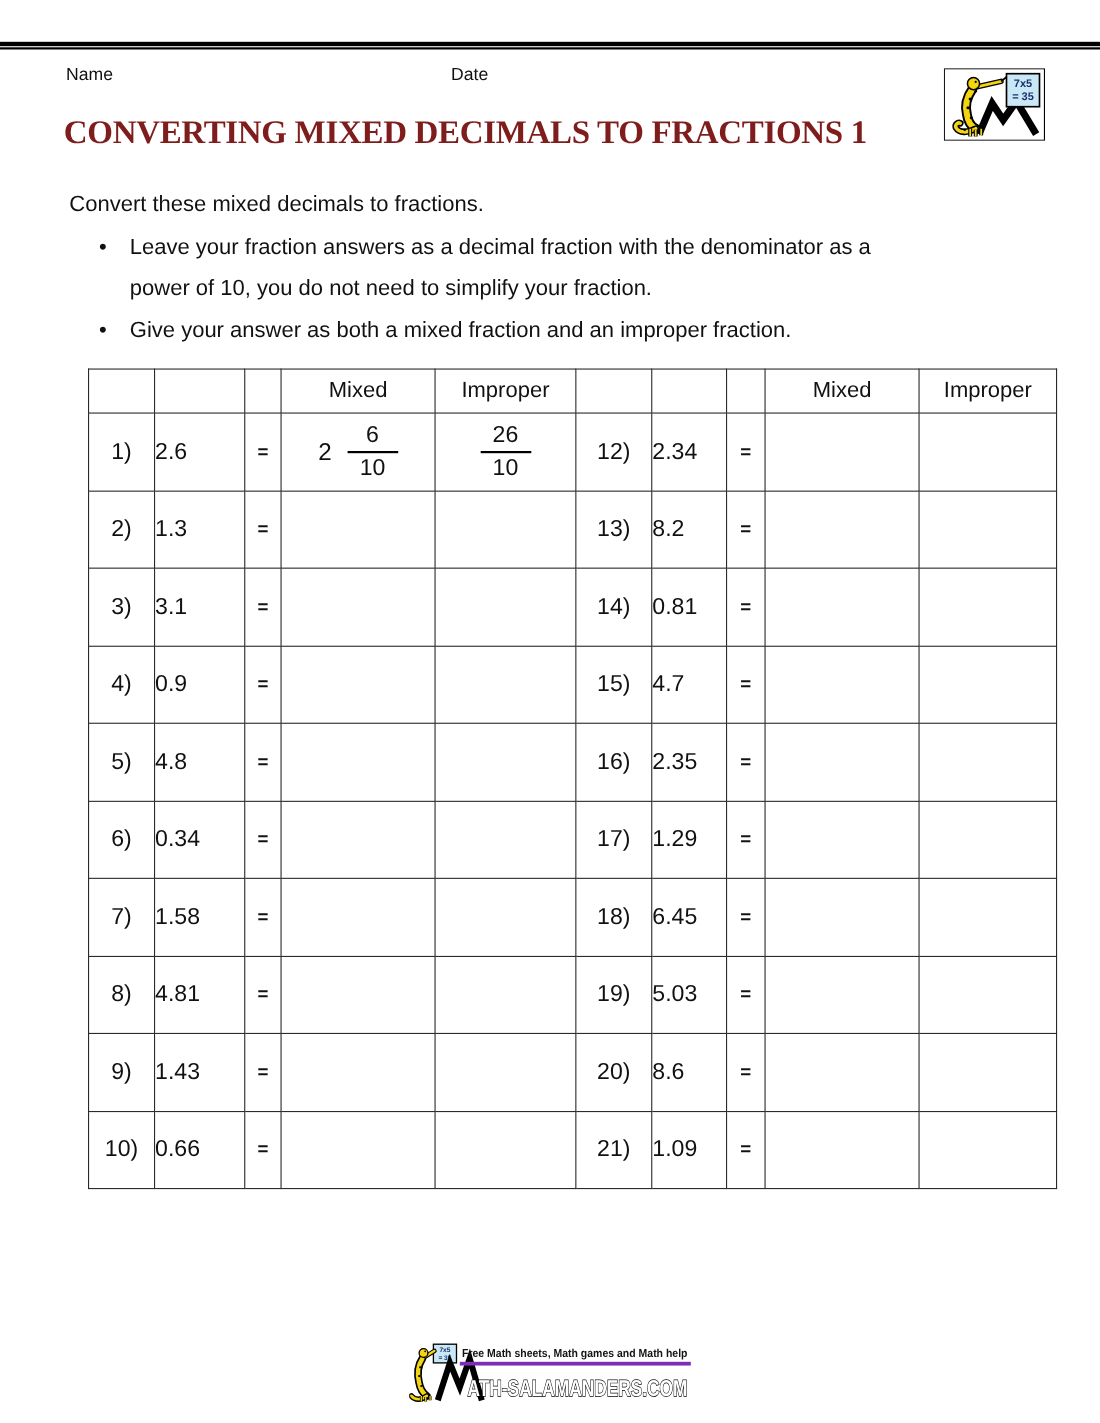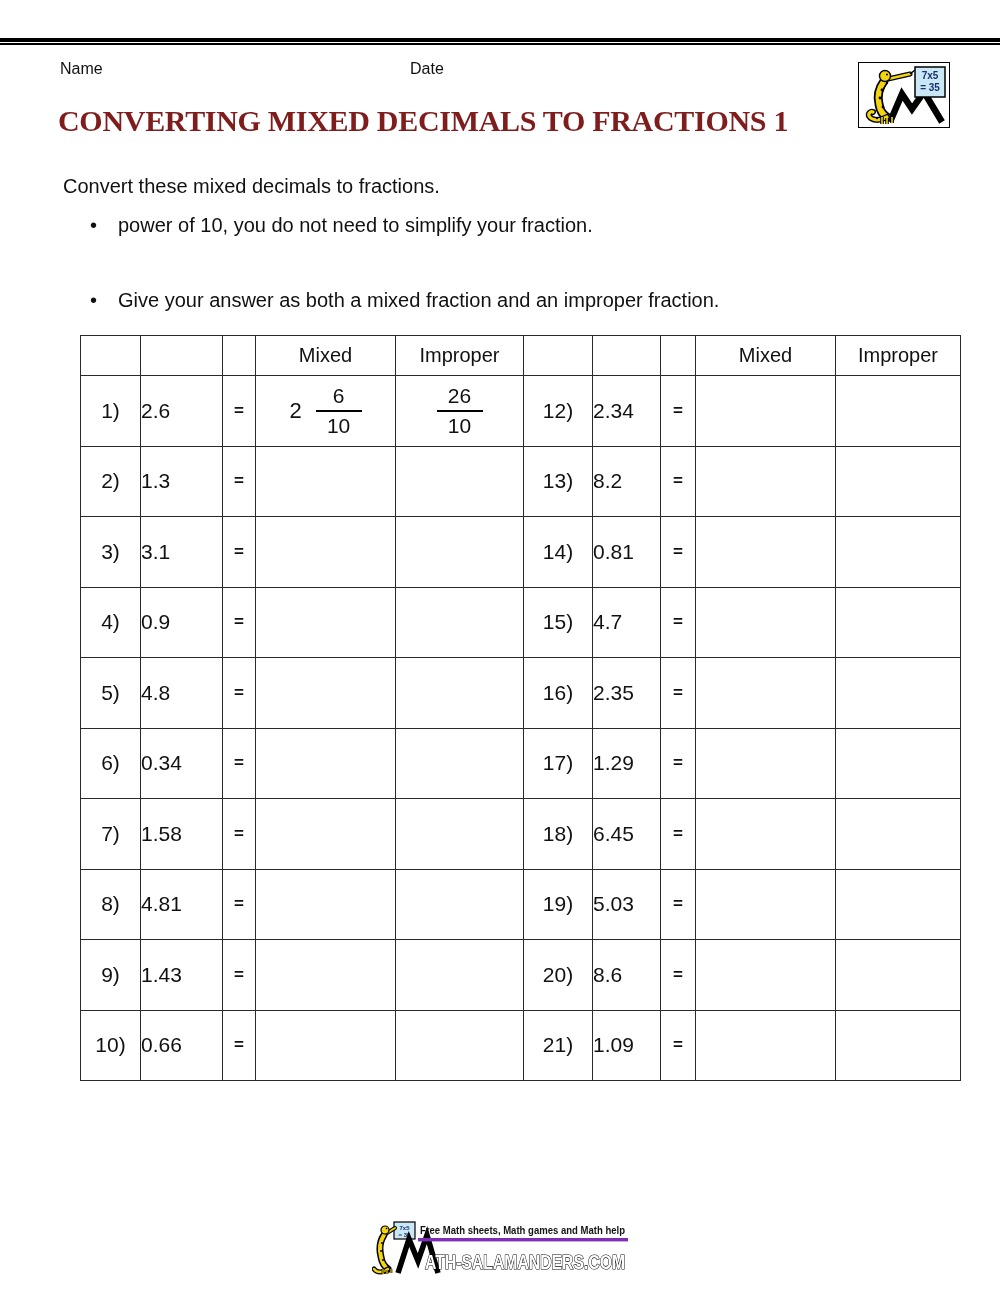--- a/index.html
+++ b/index.html
@@ -81,20 +81,21 @@
     </g>
   </svg>
 
   <h1 class="title">CONVERTING MIXED DECIMALS TO FRACTIONS 1</h1>
 
   <p class="intro">Convert these mixed decimals to fractions.</p>
 
   <div class="bullet b1">
     <span class="dot">•</span>
     <span class="btext">
+      <span>Leave your fraction answers as a decimal fraction with the denominator as a</span>
       <span>power of 10, you do not need to simplify your fraction.</span>
     </span>
   </div>
   <div class="bullet b2">
     <span class="dot">•</span>
     <span class="btext">
       <span>Give your answer as both a mixed fraction and an improper fraction.</span>
     </span>
   </div>
 

